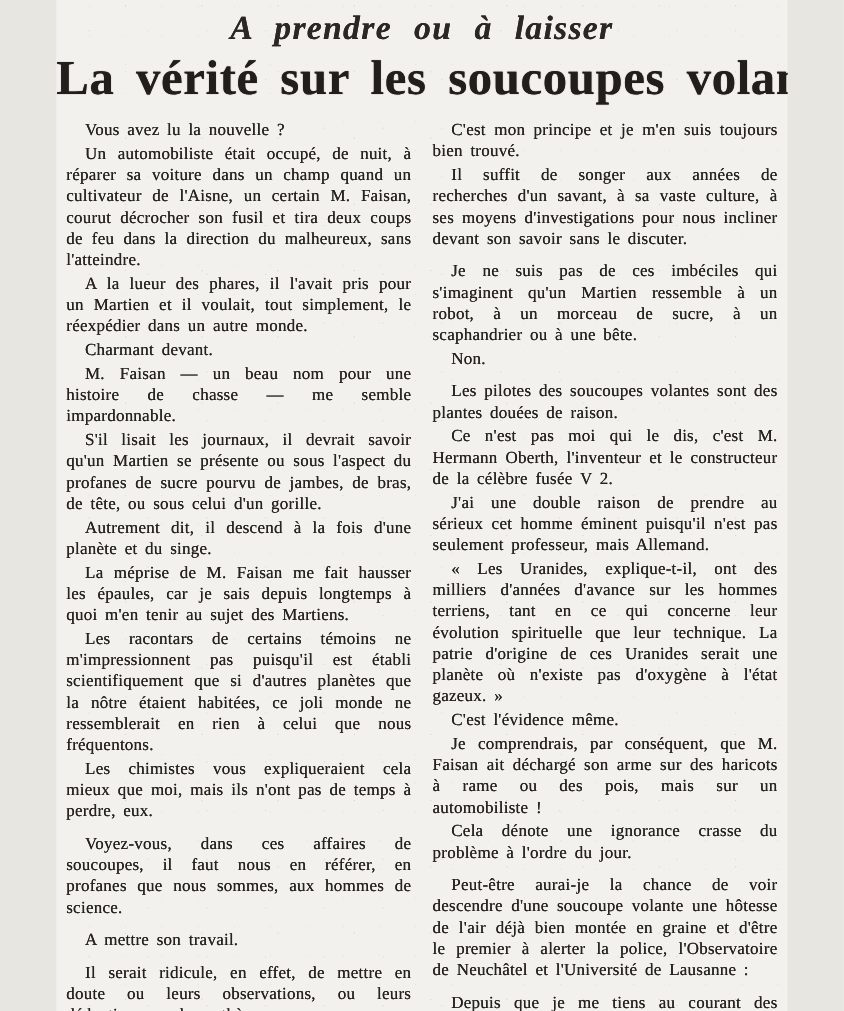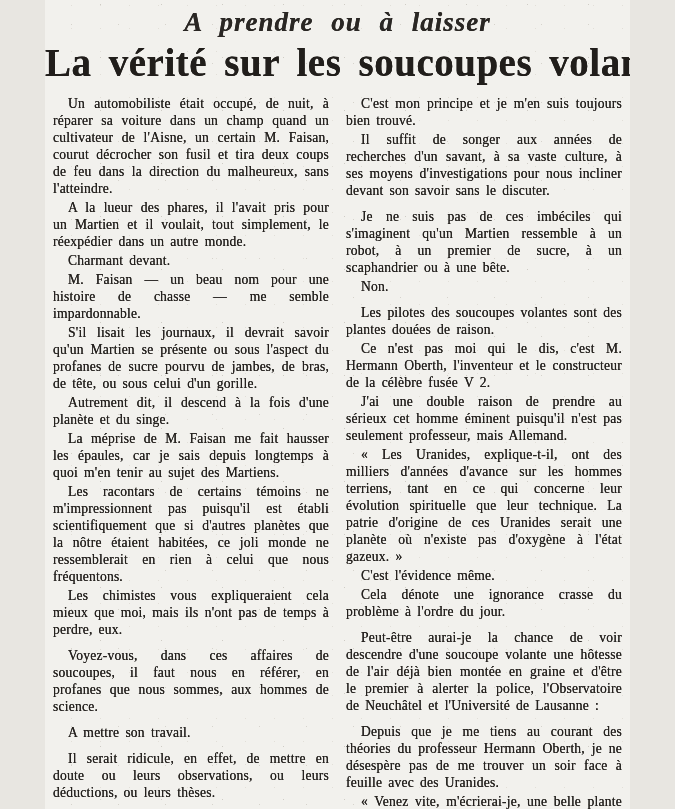--- a/index.html
+++ b/index.html
@@ -76,43 +76,45 @@
 <body>
 
 <div class="page">
   <div class="masthead">
     <div class="kicker">A prendre ou à laisser</div>
     <div class="headline">La vérité sur les soucoupes volantes</div>
   </div>
 
   <div class="columns">
     <div class="col">
+        <p class="para">Vous avez lu la nouvelle ?</p>
         <p class="para">Un automobiliste était occupé, de nuit, à réparer sa voiture dans un champ quand un cultivateur de l'Aisne, un certain M. Faisan, courut décrocher son fusil et tira deux coups de feu dans la direction du malheureux, sans l'atteindre.</p>
         <p class="para">A la lueur des phares, il l'avait pris pour un Martien et il voulait, tout simplement, le réexpédier dans un autre monde.</p>
         <p class="para">Charmant devant.</p>
         <p class="para">M. Faisan — un beau nom pour une histoire de chasse — me semble impardonnable.</p>
         <p class="para">S'il lisait les journaux, il devrait savoir qu'un Martien se présente ou sous l'aspect du profanes de sucre pourvu de jambes, de bras, de tête, ou sous celui d'un gorille.</p>
         <p class="para">Autrement dit, il descend à la fois d'une planète et du singe.</p>
         <p class="para">La méprise de M. Faisan me fait hausser les épaules, car je sais depuis longtemps à quoi m'en tenir au sujet des Martiens.</p>
         <p class="para">Les racontars de certains témoins ne m'impressionnent pas puisqu'il est établi scientifiquement que si d'autres planètes que la nôtre étaient habitées, ce joli monde ne ressemblerait en rien à celui que nous fréquentons.</p>
         <p class="para">Les chimistes vous expliqueraient cela mieux que moi, mais ils n'ont pas de temps à perdre, eux.</p>
         <p class="para gap">Voyez-vous, dans ces affaires de soucoupes, il faut nous en référer, en profanes que nous sommes, aux hommes de science.</p>
         <p class="para gap">A mettre son travail.</p>
         <p class="para gap">Il serait ridicule, en effet, de mettre en doute ou leurs observations, ou leurs déductions, ou leurs thèses.</p>
         <p class="para gap">Martien modestes.</p>
       </div>
     <div class="col">
     <p class="para">C'est mon principe et je m'en suis toujours bien trouvé.</p>
         <p class="para">Il suffit de songer aux années de recherches d'un savant, à sa vaste culture, à ses moyens d'investigations pour nous incliner devant son savoir sans le discuter.</p>
-        <p class="para gap">Je ne suis pas de ces imbéciles qui s'imaginent qu'un Martien ressemble à un robot, à un premier de sucre, à un scaphandrier ou à une bête.</p>
+        <p class="para gap">Je ne suis pas de ces imbéciles qui s'imaginent qu'un Martien ressemble à un robot, à un morceau de sucre, à un scaphandrier ou à une bête.</p>
         <p class="para">Non.</p>
         <p class="para gap">Les pilotes des soucoupes volantes sont des plantes douées de raison.</p>
         <p class="para">Ce n'est pas moi qui le dis, c'est M. Hermann Oberth, l'inventeur et le constructeur de la célèbre fusée V 2.</p>
         <p class="para">J'ai une double raison de prendre au sérieux cet homme éminent puisqu'il n'est pas seulement professeur, mais Allemand.</p>
         <p class="para">« Les Uranides, explique-t-il, ont des milliers d'années d'avance sur les hommes terriens, tant en ce qui concerne leur évolution spirituelle que leur technique. La patrie d'origine de ces Uranides serait une planète où n'existe pas d'oxygène à l'état gazeux. »</p>
         <p class="para">C'est l'évidence même.</p>
+        <p class="para">Je comprendrais, par conséquent, que M. Faisan ait déchargé son arme sur des haricots à rame ou des pois, mais sur un automobiliste !</p>
         <p class="para">Cela dénote une ignorance crasse du problème à l'ordre du jour.</p>
         <p class="para gap">Peut-être aurai-je la chance de voir descendre d'une soucoupe volante une hôtesse de l'air déjà bien montée en graine et d'être le premier à alerter la police, l'Observatoire de Neuchâtel et l'Université de Lausanne :</p>
         <p class="para gap">Depuis que je me tiens au courant des théories du professeur Hermann Oberth, je ne désespère pas de me trouver un soir face à feuille avec des Uranides.</p>
         <p class="para">« Venez vite, m'écrierai-je, une belle plante ! »</p>
       </div>
   </div>
 </div>
 
 </body></html>

